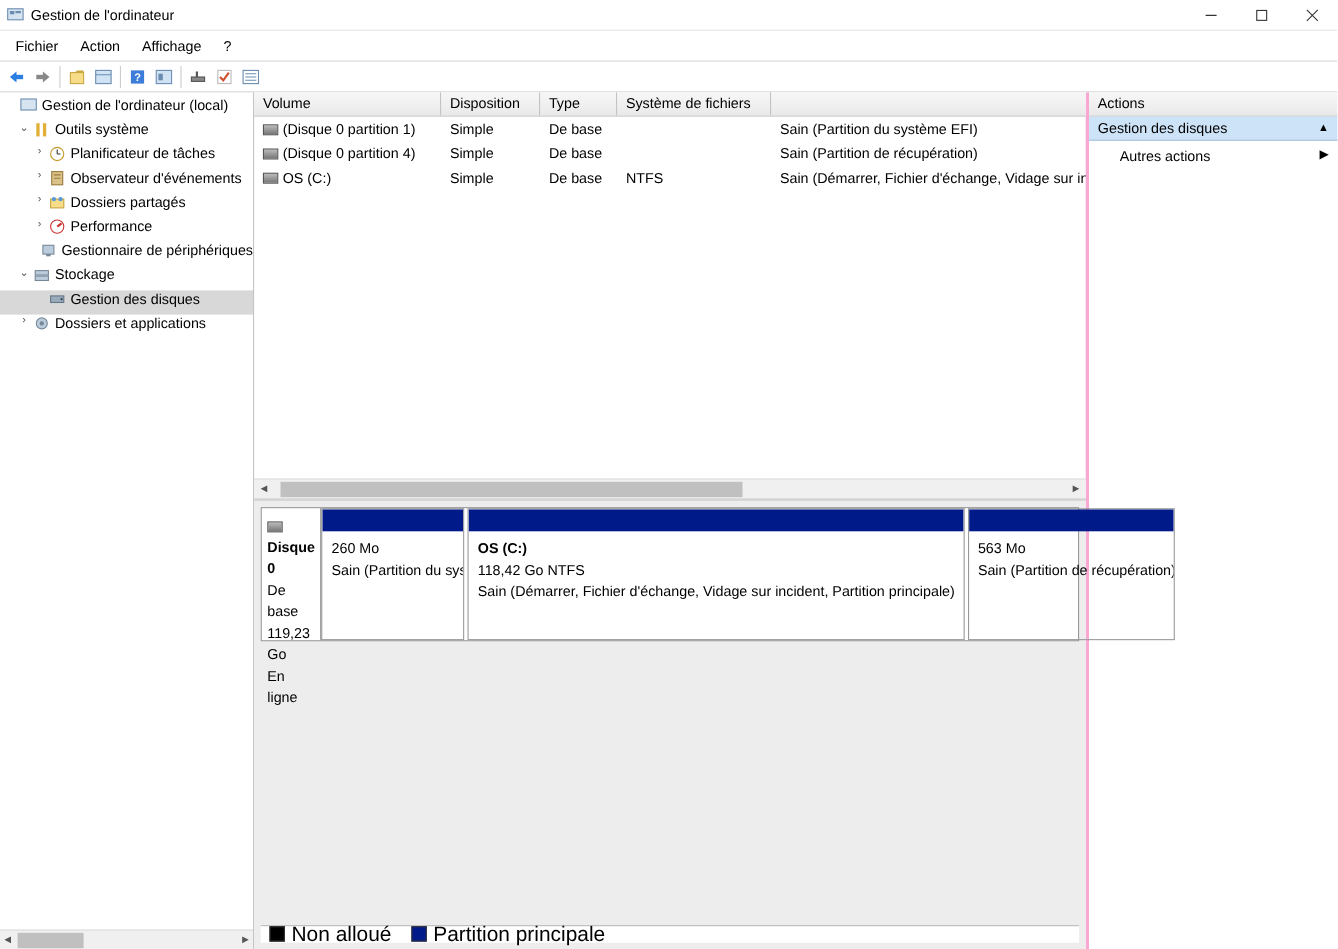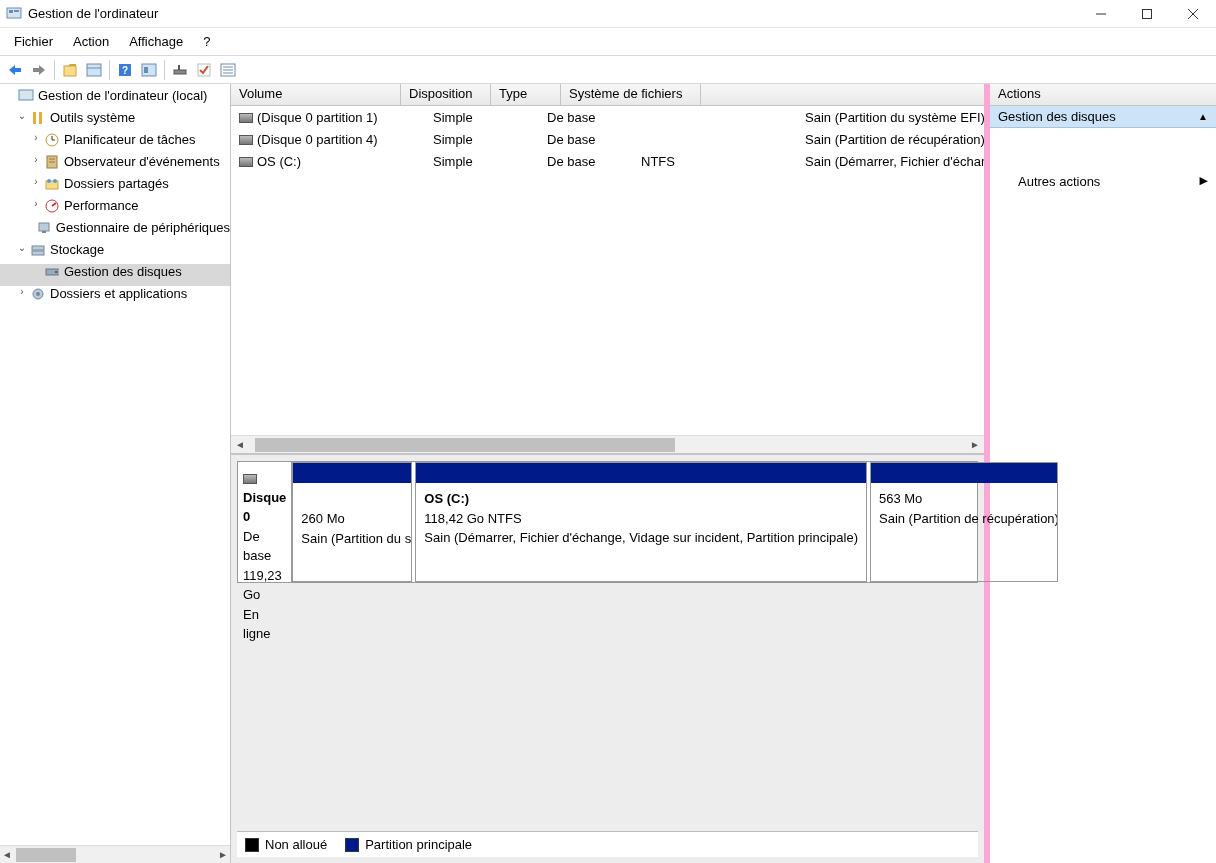--- a/index.html
+++ b/index.html
@@ -33,63 +33,63 @@
 .tree-row .ticon { width: 16px; height: 16px; margin: 0 4px 0 2px; flex-shrink:0;}
 .tree-row.selected { background: #d8d8d8; }
 .tree-row.lvl1 { padding-left: 16px; }
 .tree-row.lvl2 { padding-left: 30px; }
 .tree-scroll { height:18px; background:#f0f0f0; border-top:1px solid #ddd; display:flex; align-items:center; }
 .tree-scroll .thumb{ background:#c0c0c0; height:14px; width:60px; margin-left:4px;}
 .tree-scroll .arrow{ margin-left:auto; margin-right:2px; font-size:10px;color:#555;}
 .tree-scroll .arrowL{ margin-left:2px; font-size:10px;color:#555;}
 
 
-.center { flex: 1; display: flex; flex-direction: column; border-right: 6px solid #f9a8d4; min-width:0;}
+.center { flex: 1; display: flex; flex-direction: column; border-right: 3px solid #f9a8d4; min-width:0;}
 
 
 .vol-table { border-bottom: 1px solid #c4c4c4; height: 370px; display:flex; flex-direction:column;}
 .vol-head { display: flex; height: 22px; background: linear-gradient(#f7f7f7,#e9e9e9); border-bottom: 1px solid #c4c4c4; }
 .vol-head .vh { padding: 2px 8px; border-right: 1px solid #c4c4c4; font-size: 13px; overflow:hidden; white-space:nowrap;}
 .vol-body { flex:1; overflow:hidden;}
-.vol-row { display: flex; height: 22px; align-items: center; gap: 24px; }
+.vol-row { display: flex; height: 22px; align-items: center; }
 .vol-row .vc { padding: 0 8px; overflow:hidden; white-space:nowrap; font-size:13px;}
 .vol-row .disk-ic { width:14px; height:10px; display:inline-block; background:linear-gradient(#bbb,#777); border:1px solid #555; margin-right:4px; vertical-align:middle;}
 .c0{width:170px;} .c1{width:90px;} .c2{width:70px;} .c3{width:140px;} .c4{flex:1;}
 
 .hscroll { height: 18px; background:#f0f0f0; display:flex; align-items:center; border-top:1px solid #ddd;}
 .hscroll .arrowL{ font-size:10px;color:#555; margin:0 4px;}
 .hscroll .arrowR{ font-size:10px;color:#555; margin:0 4px; margin-left:auto;}
 .hscroll .thumb{ background:#c0c0c0; height:14px; width:420px; margin-left:6px;}
 
 
 .disk-panel { flex:1; background:#ededed; padding:6px; display:flex; flex-direction:column; border-top:1px solid #c4c4c4;}
 .disk-row { display:flex; background:#fff; border:1px solid #999; height:122px;}
 .disk-label { width:134px; border-right:1px solid #999; padding:6px 5px; font-size:13px; line-height:1.5;}
 .disk-label .disk-name{ font-weight:bold;}
 .disk-label .dicon{width:14px;height:10px;display:inline-block;background:linear-gradient(#bbb,#777);border:1px solid #555;margin-right:6px;vertical-align:middle;}
 .disk-parts { flex:1; display:flex; gap:3px; padding:0;}
 .part { border:1px solid #999; display:flex; flex-direction:column; overflow:hidden;}
 .part .pbar { height:20px; background:#001a8a;}
 .part .pbody { flex:1; padding:6px 8px; font-size:13px; line-height:1.5; overflow:hidden; white-space:nowrap;}
 .part .pbody .pname{font-weight:bold;}
-.p0{width:120px;gap:20px;} .p1{flex:1;} .p2{width:188px;}
+.p0{width:130px;} .p1{flex:1;} .p2{width:188px;}
 
 .disk-blank{ flex:1;}
 
-.legend { height:26px; display:flex; align-items:center; padding:0 8px; gap:18px; border-top:1px solid #bbb; background:#fff; font-size:13px;}
+.legend { height:16px; display:flex; align-items:center; padding:0 8px; gap:18px; border-top:1px solid #bbb; background:#fff; font-size:19px;}
 .legend .sw{ width:14px;height:14px; display:inline-block; border:1px solid #333; margin-right:6px; vertical-align:middle;}
 .legend .sw.black{ background:#000;}
 .legend .sw.navy{ background:#001a8a;}
 
 
 .actions { width:226px; display:flex; flex-direction:column;}
 .actions-head { height:22px; background:linear-gradient(#f7f7f7,#e9e9e9); border-bottom:1px solid #c4c4c4; padding:2px 8px; font-weight:normal; font-size:13px;}
 .actions-sec { background:#cde3f7; padding:3px 8px; font-size:13px; display:flex; align-items:center; border-bottom:1px solid #a8c4dd;}
 .actions-sec .tri{ margin-left:auto; font-size:10px;}
-.actions-item { padding:6px 8px 6px 28px; font-size:13px; display:flex; align-items:flex-start;margin-top:40px;}
+.actions-item { padding:6px 8px 6px 28px; font-size:13px; display:flex; align-items:flex-start;}
 .actions-item .ar{ margin-left:auto; font-size:11px;}
 
 
 .svgicon{width:16px;height:16px;}
 </style>
 </head>
 <body>
 
 <div class="titlebar">
   <span class="app-icon">

